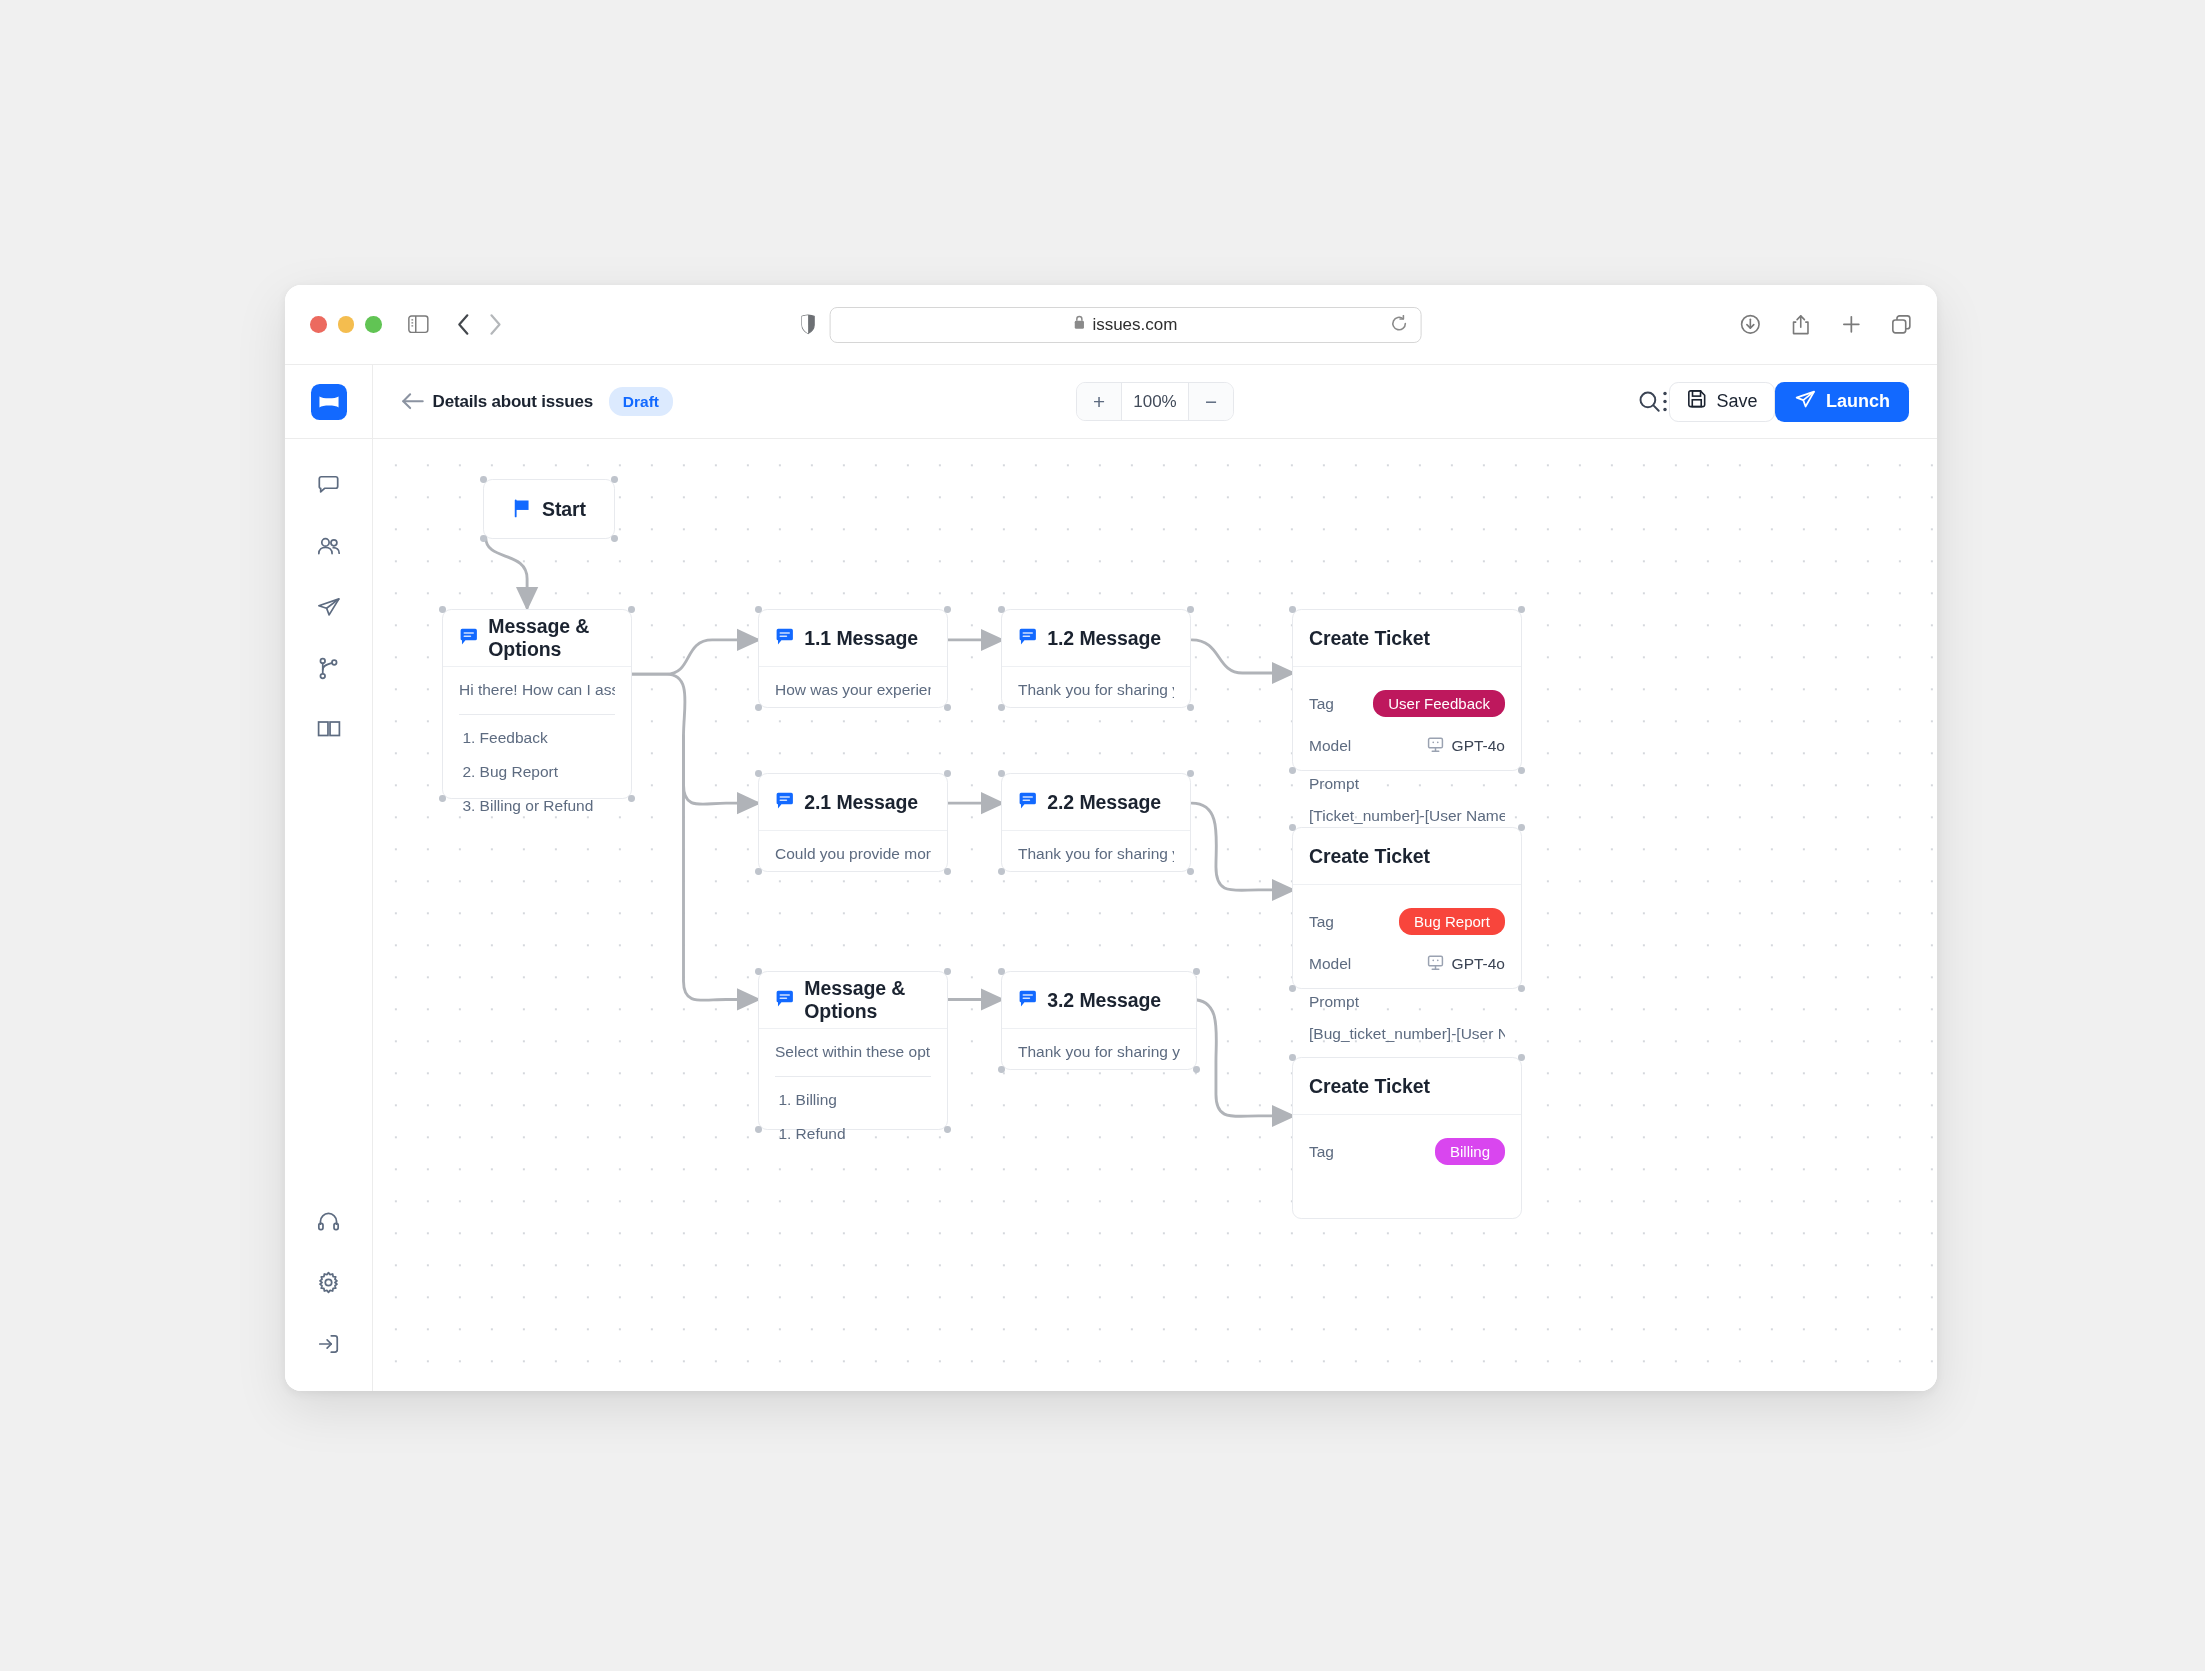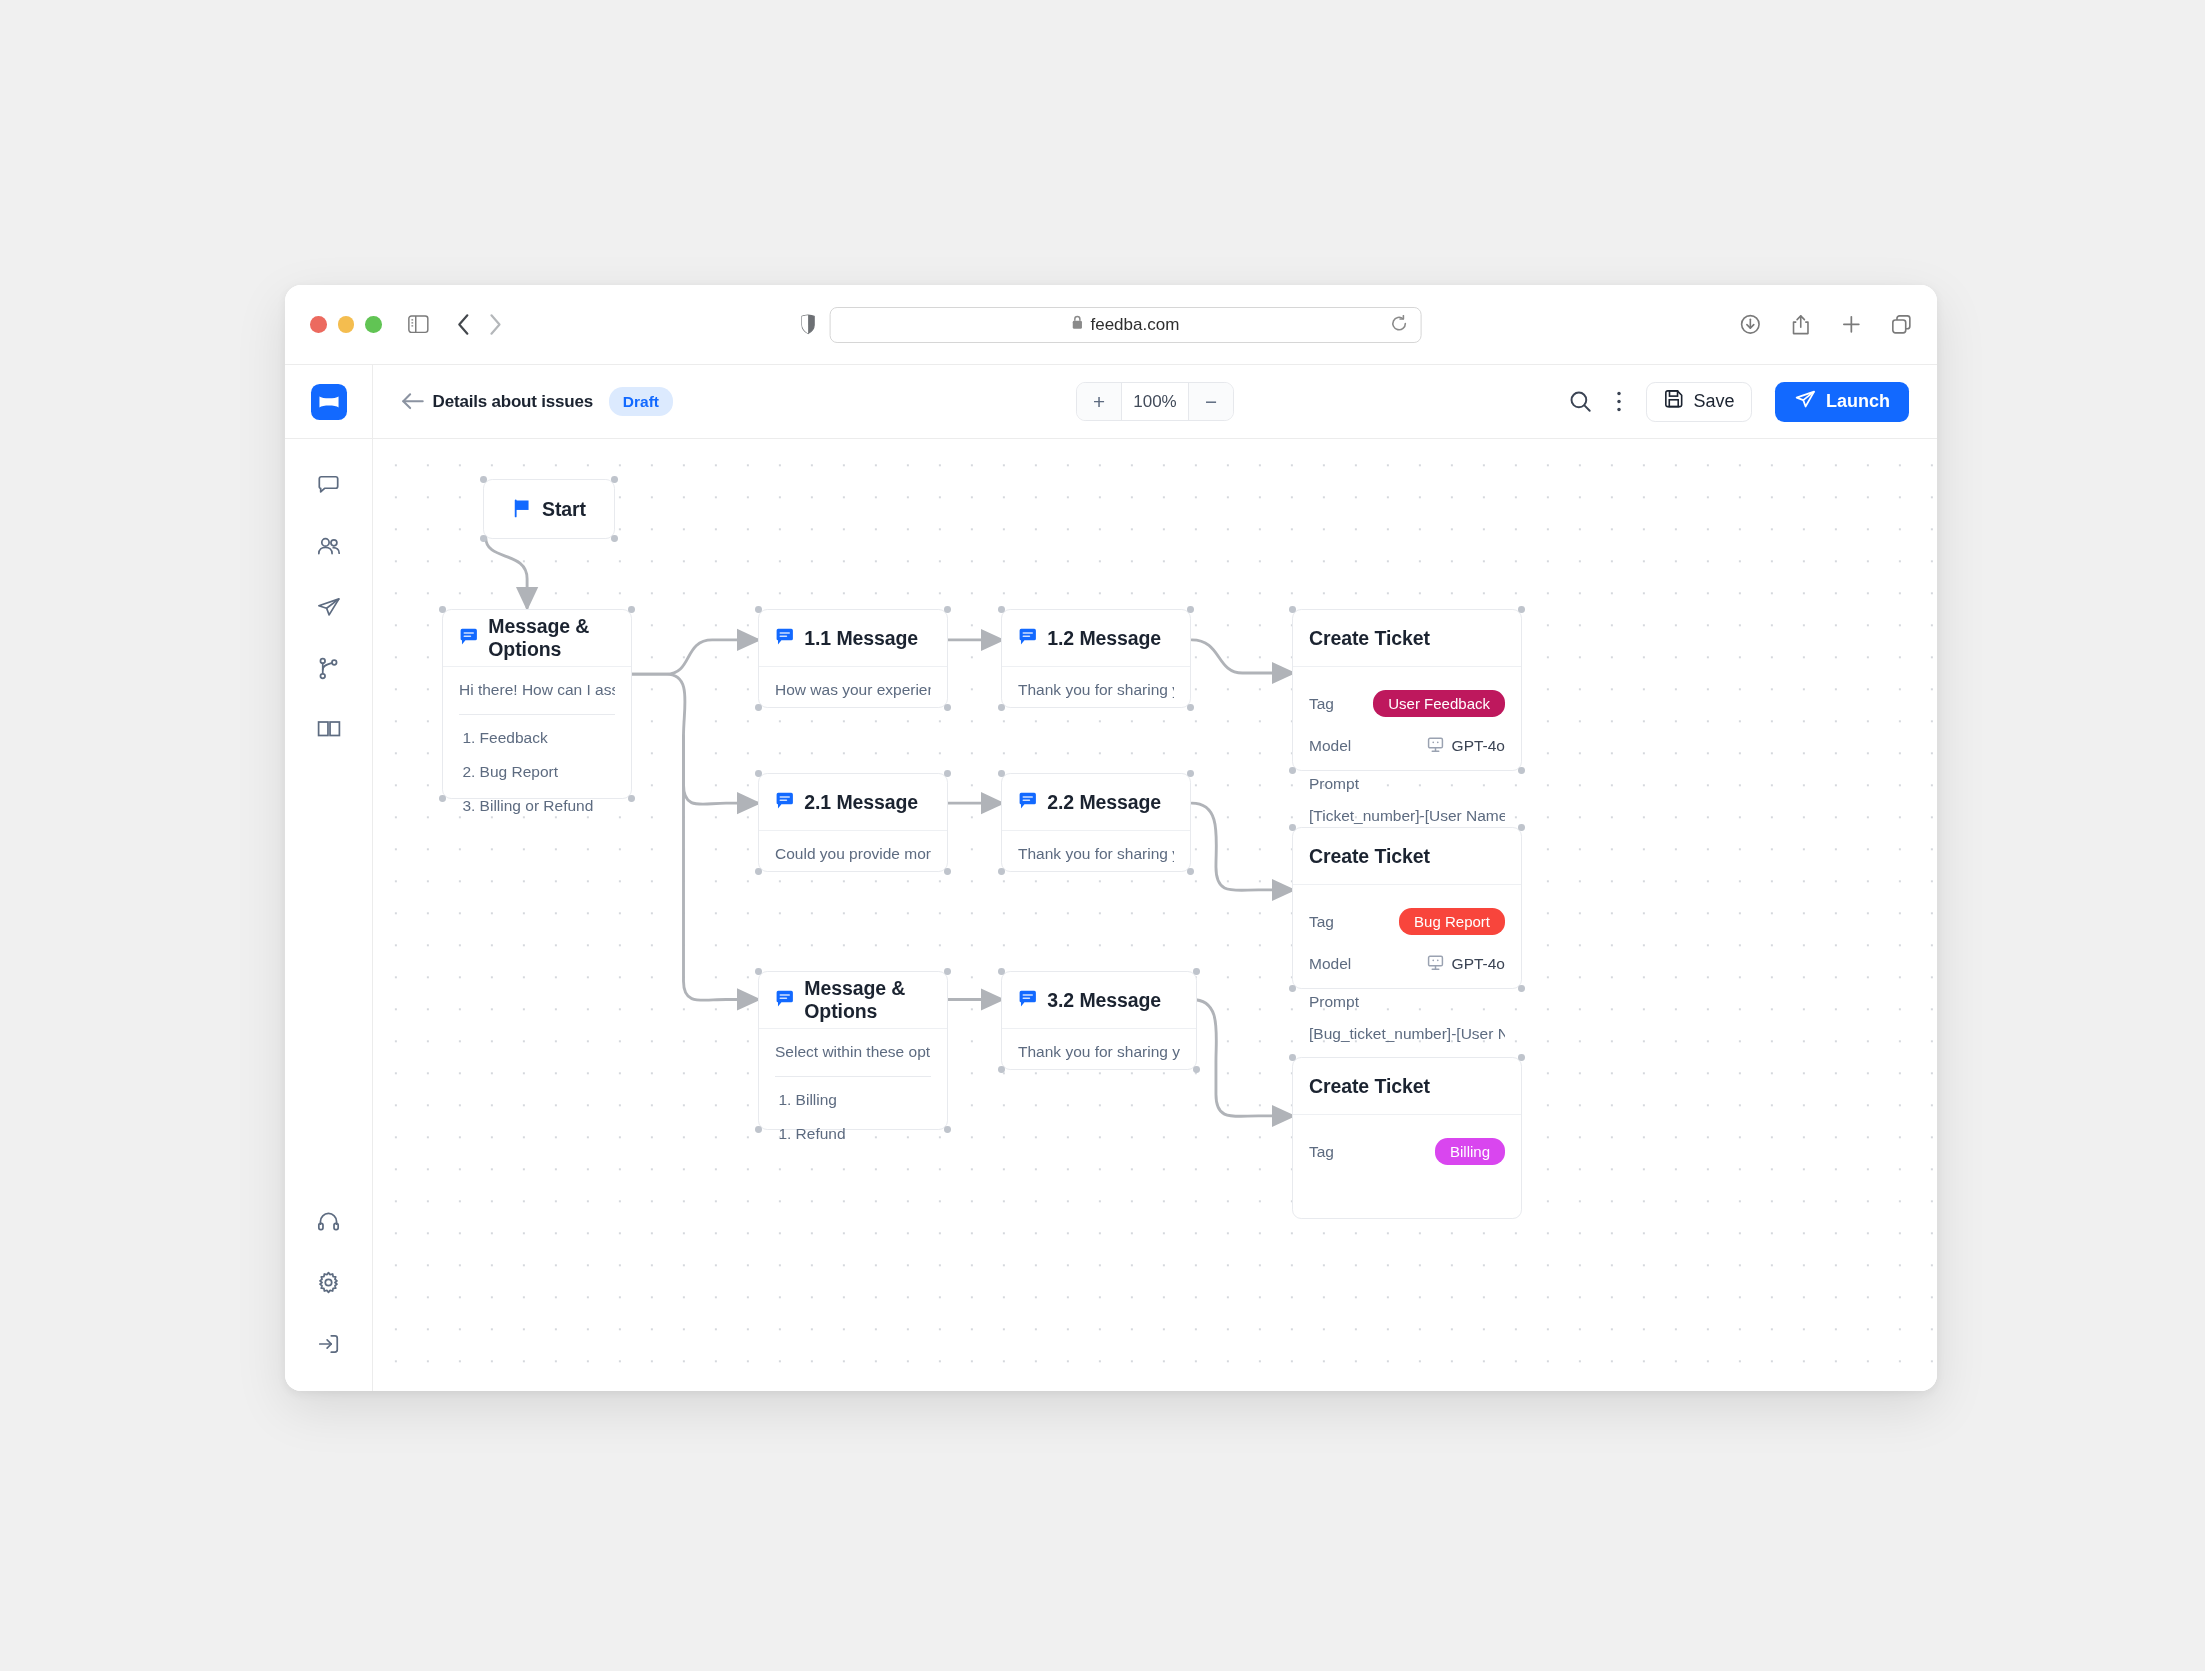--- a/index.html
+++ b/index.html
@@ -105,21 +105,21 @@
   }
   .zoomwrap {
     position: absolute; left: 50%; transform: translateX(-50%);
     display: flex; align-items: stretch;
     border: 1.1px solid #e6e8ec; border-radius: 9.2px; overflow: hidden; height: 39px;
   }
   .zoombtn { width: 44px; background:#fafbfc; display:flex; align-items:center; justify-content:center; color:#5d6b80; font-size: 20.7px; }
   .zoomval { min-width: 68px; background:#fff; display:flex; align-items:center; justify-content:center; font-size: 17px; color:#424b5a;
              border-left: 1.1px solid #e6e8ec; border-right: 1.1px solid #e6e8ec;}
 
-  .head-right { margin-left: auto; display: flex; align-items: center; gap: 23px; }
+  .head-right { margin-left: auto; display: flex; align-items: center; }
   .ico-btn { color: #3b4454; display: flex; align-items: center; justify-content: center; }
   .save-btn {
     display: flex; align-items: center; gap: 10.3px;
     border: 1.1px solid #e6e8ec; border-radius: 9.2px;
     height: 40px; padding: 0 17px;
     font-size: 18px; color: #1b2330; background: #fff; font-weight: 500;
   }
   .launch-btn {
     display: flex; align-items: center; gap: 10.3px;
     background: #1269ff; color: #fff;
@@ -208,21 +208,21 @@
           </svg>
       </div>
       <div class="urlbar">
         <div class="urltext">
           <span>
             <svg width="11.5" height="15" viewBox="0 0 10 13">
                 <rect x="1" y="5" width="8" height="7" rx="1.2" fill="#8a8a8a"></rect>
                 <path d="M2.8 5 L2.8 3.4 A2.2 2.2 0 0 1 7.2 3.4 L7.2 5" fill="none" stroke="#8a8a8a" stroke-width="1.3"></path>
               </svg>
           </span>
-          <span>feedba.com</span>
+          <span>issues.com</span>
         </div>
         <div class="reload">
           <svg width="17" height="17" viewBox="0 0 15 15">
               <path d="M13 7.5 A5.5 5.5 0 1 1 11 3.3" fill="none" stroke="#8a8a8a" stroke-width="1.4" stroke-linecap="round"></path>
               <polyline points="11.3,0.6 11.3,3.6 8.3,3.6" fill="none" stroke="#8a8a8a" stroke-width="1.4" stroke-linecap="round" stroke-linejoin="round"></polyline>
             </svg>
         </div>
       </div>
     </div>
 

